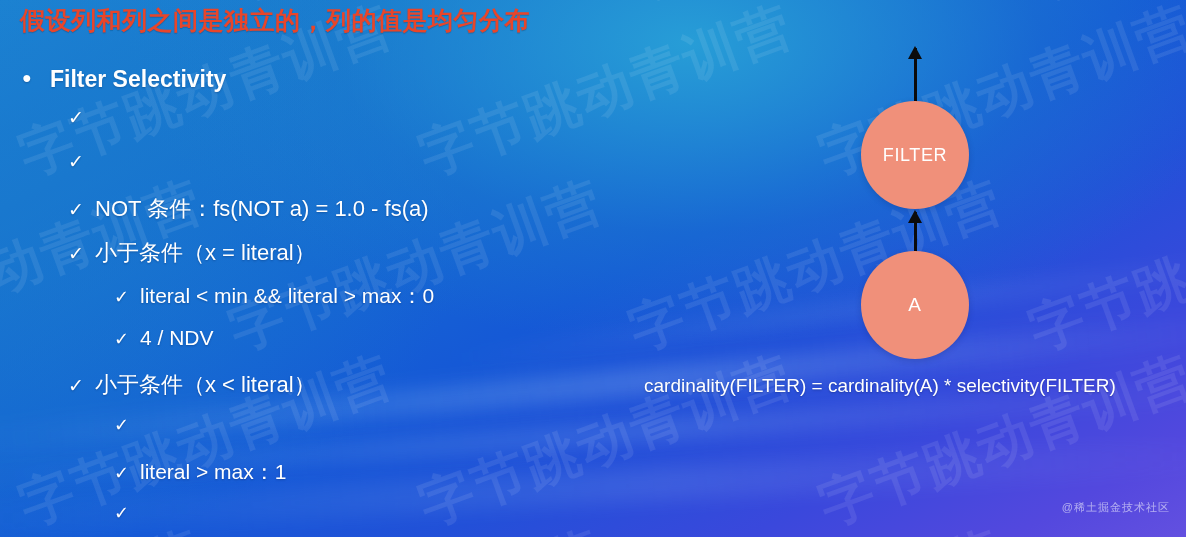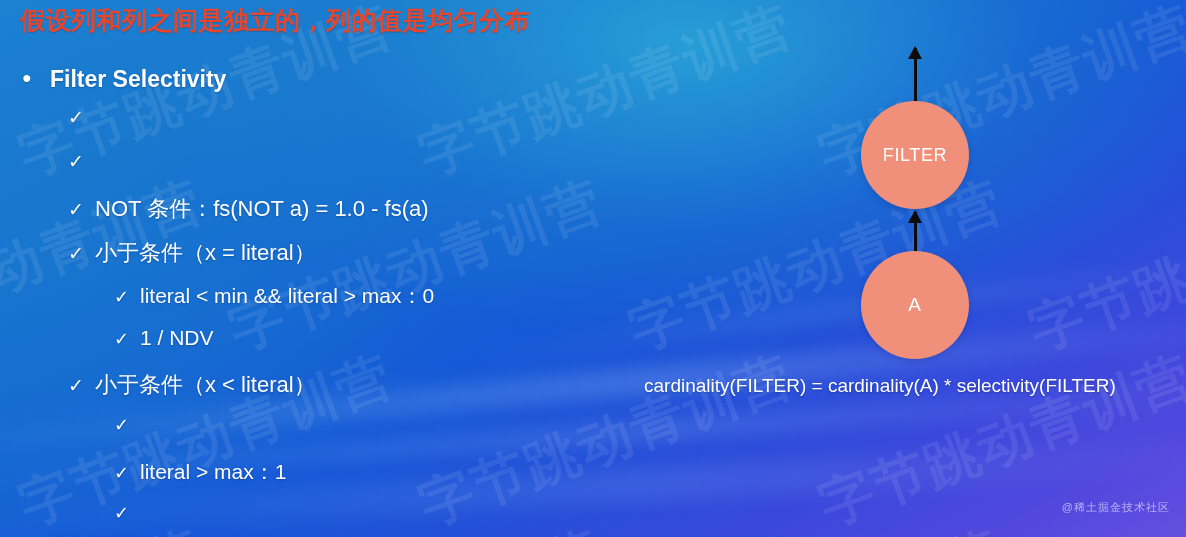--- a/index.html
+++ b/index.html
@@ -234,21 +234,21 @@
       <div class="row lvl2">
         <span class="mark">✓</span>
         <span class="txt">小于条件（x = literal）</span>
       </div>
       <div class="row lvl3">
         <span class="mark">✓</span>
         <span class="txt">literal &lt; min &amp;&amp; literal &gt; max：0</span>
       </div>
       <div class="row lvl3">
         <span class="mark">✓</span>
-        <span class="txt">1 / NDV</span>
+        <span class="txt">4 / NDV</span>
       </div>
       <div class="row lvl2">
         <span class="mark">✓</span>
         <span class="txt">小于条件（x &lt; literal）</span>
       </div>
       <div class="row lvl3">
         <span class="mark">✓</span>
       </div>
       <div class="row lvl3">
         <span class="mark">✓</span>

